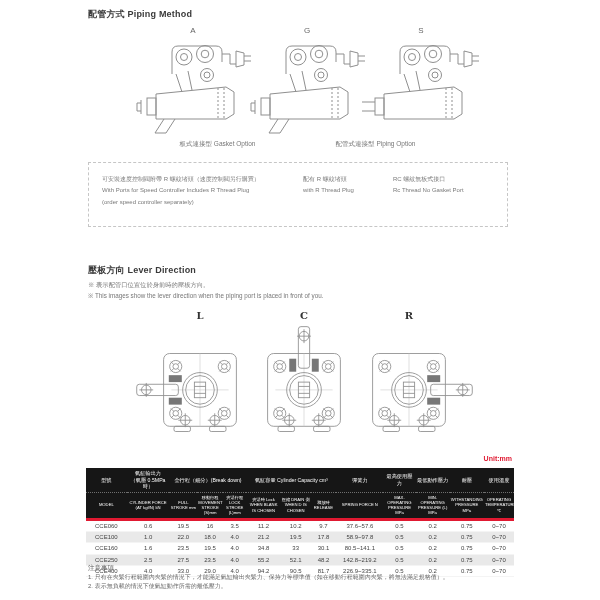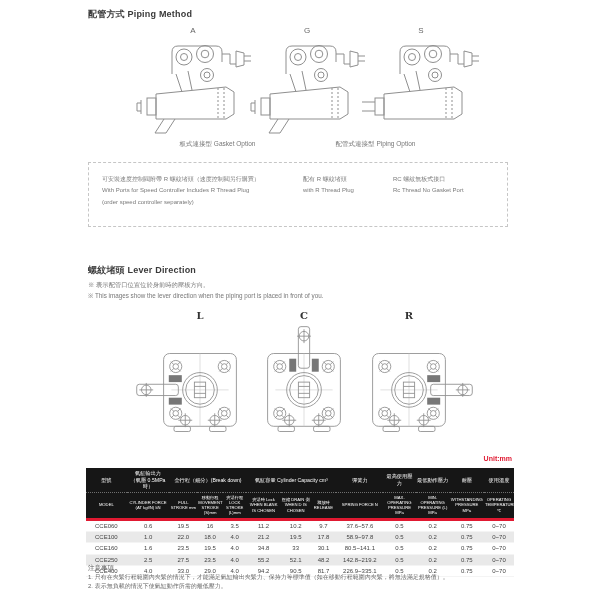--- a/index.html
+++ b/index.html
@@ -132,21 +132,21 @@
     <div class="col" style="left:214px;">
       <div>配有 R 螺紋堵頭</div>
       <div>with R Thread Plug</div>
     </div>
     <div class="col" style="left:304px;">
       <div>RC 螺紋無板式接口</div>
       <div>Rc Thread No Gasket Port</div>
     </div>
   </div>
 
-  <div class="abs sec-title" style="left:88px;top:264px;">螺紋堵頭 Lever Direction</div>
+  <div class="abs sec-title" style="left:88px;top:264px;">壓板方向 Lever Direction</div>
   <div class="abs note-line" style="left:88px;top:282px;">※ 表示配管口位置位於身前時的壓板方向。</div>
   <div class="abs note-line" style="left:88px;top:293px;">※ This images show the lever direction when the piping port is placed in front of you.</div>
 
   <div class="abs" style="left:135px;top:310px;width:130px;">
     <div class="lcr-label">L</div>
     <svg class="lever-svg" style="margin-top:3px;" viewBox="0 -14 150 128">
       <use href="#clamp-body"></use>
         <use href="#armL"></use>
     </svg>
   </div>

